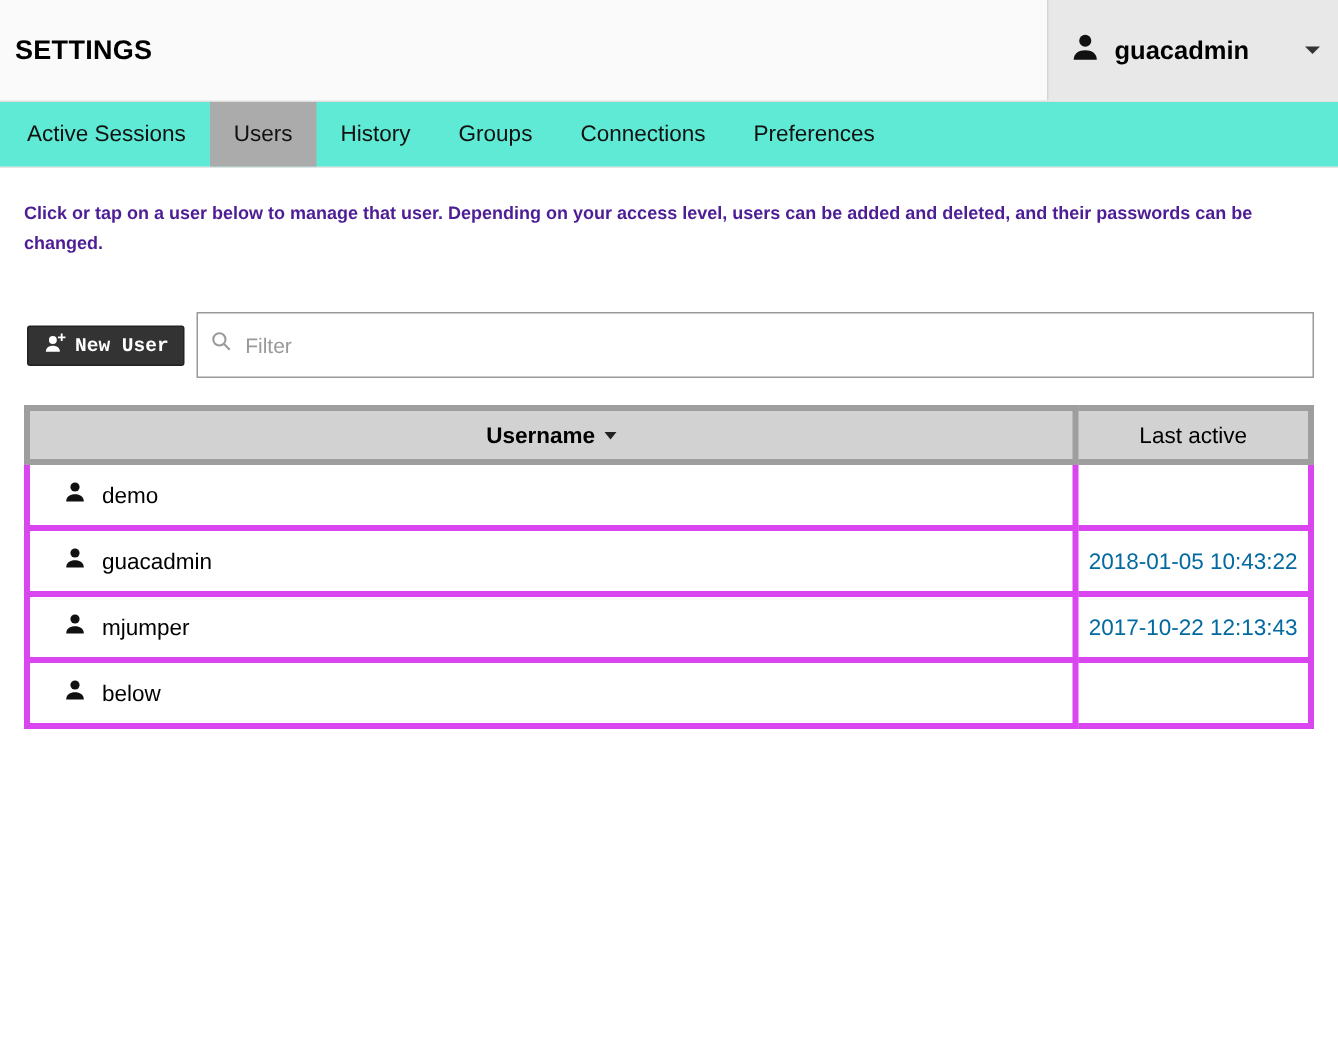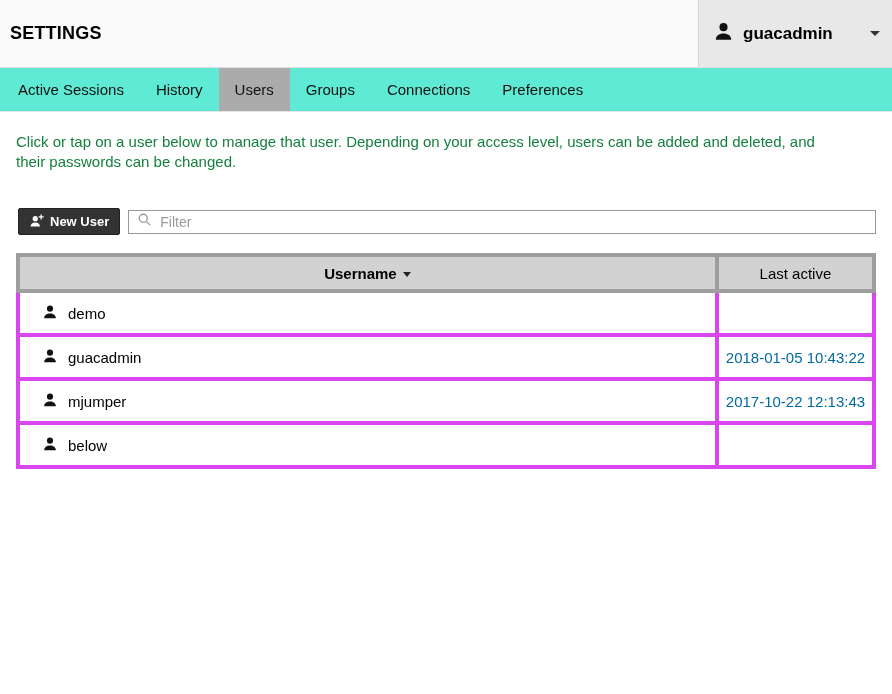--- a/index.html
+++ b/index.html
@@ -66,53 +66,54 @@
     font-size: 15px;
     color: #111;
     cursor: pointer;
     white-space: nowrap;
   }
   .tab.selected { background: #ababab; }
 
   
   .content { padding: 20px 16px 0 16px; }
   .description {
-    font-size: 15px;
+    font-size: 12px;
     line-height: 20px;
     max-width: 830px;
-    color: #15803d;
+    color: #4c1d95;
+    font-weight: bold;
   }
 
   .controls {
     margin-top: 36px;
     display: flex;
     align-items: center;
   }
   .new-user-btn {
     margin-left: 2px;
     height: 27px;
     background: #333333;
     border: 1px solid #222;
     border-radius: 2px;
     color: #fff;
     font-size: 13px;
     font-weight: bold;
-    font-family: Liberation Sans, sans-serif;
+    font-family: Liberation Mono, monospace;
     display: inline-flex;
     align-items: center;
     gap: 6px;
     padding: 0 10px;
     cursor: pointer;
     white-space: nowrap;
   }
   .new-user-btn svg { width: 15px; height: 15px; }
   .filter-box {
     flex: 1;
     margin-left: 8px;
-    height: 24px;
+    height: 44px;
     border: 1px solid #999;
     background: #fff;
     display: flex;
     align-items: center;
     padding: 0 8px;
     justify-content: center;
   }
   .filter-box svg { width: 15px; height: 15px; flex: 0 0 auto; }
   .filter-input {
     flex: 1;
@@ -176,22 +177,22 @@
         <path d="M3.2 21.5c0-4.8 4-7.2 8.8-7.2s8.8 2.4 8.8 7.2z"></path>
       </svg>
     </span>
     <span class="username">guacadmin</span>
     <span class="caret"></span>
   </div>
 </div>
 
 <div class="tabbar">
   <div class="tab">Active Sessions</div>
+  <div class="tab selected">Users</div>
   <div class="tab">History</div>
-  <div class="tab selected">Users</div>
   <div class="tab">Groups</div>
   <div class="tab">Connections</div>
   <div class="tab">Preferences</div>
 </div>
 
 <div class="content">
   <p class="description">Click or tap on a user below to manage that user. Depending on your access level, users can be added and deleted, and their passwords can be changed.</p>
 
   <div class="controls">
     <button class="new-user-btn">

